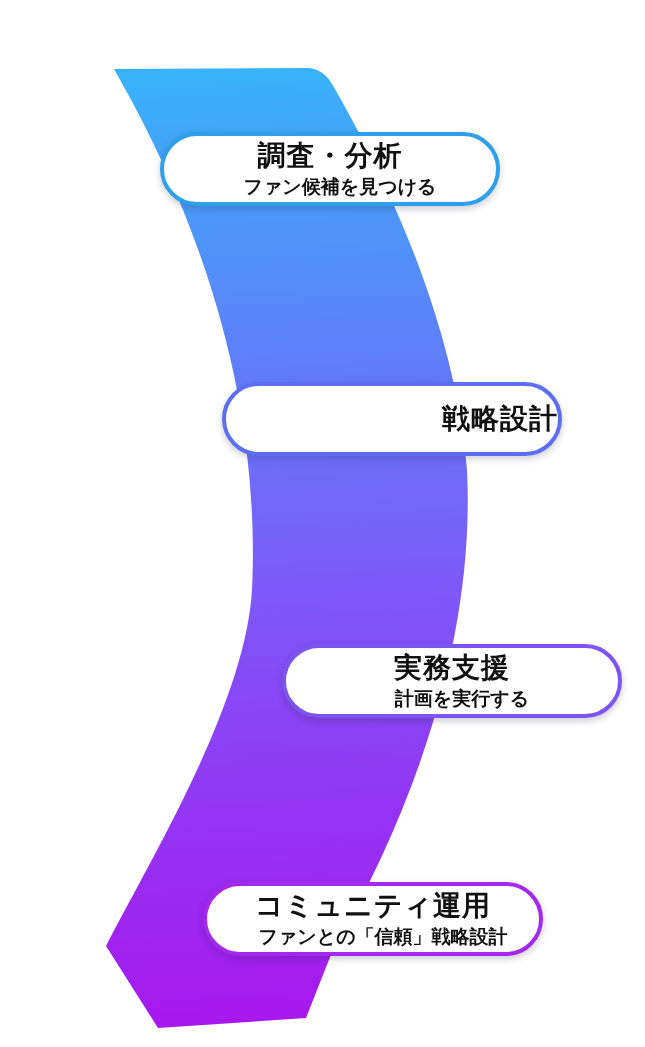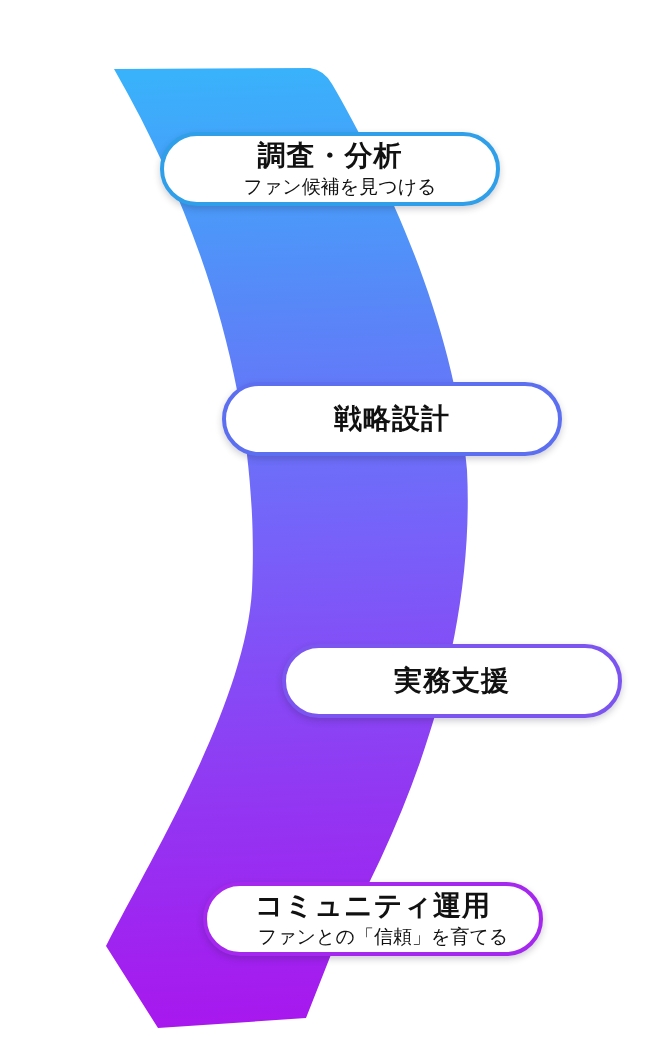--- a/index.html
+++ b/index.html
@@ -42,28 +42,28 @@
   }
   .pill-title {
     font-size: 28px;
     font-weight: 700;
     color: #111111;
     letter-spacing: 1px;
     white-space: nowrap;
   }
   .pill-sub {
     font-size: 19px;
-    font-weight: 400;
+    font-weight: 700;
     color: #111111;
     margin-top: 3px;
     white-space: nowrap;
     margin-left: 20px;
   }
   .pill-1 { left: 160px; top: 132px; }
-  .pill-2 { left: 222px; top: 382px; }
+  .pill-2 { left: 222px; top: 382px; align-items: flex-end; }
   .pill-3 { left: 282px; top: 644px; }
   .pill-4 { left: 203px; top: 882px; }
 </style>
 </head>
 <body style="background: rgb(255, 255, 255);">
 
 <div class="stage">
 
   <svg class="ribbon-svg" viewBox="0 0 645 1047" xmlns="http://www.w3.org/2000/svg" aria-hidden="true">
     <defs>
@@ -92,20 +92,21 @@
     <div class="pill-title">調査・分析</div>
     <div class="pill-sub">ファン候補を見つける</div>
   </div>
 
   <div class="pill pill-2" style="border-color: rgb(92, 111, 240);">
     <div class="pill-title">戦略設計</div>
   </div>
 
   <div class="pill pill-3" style="border-color: rgb(124, 85, 240);">
     <div class="pill-title">実務支援</div>
+    <div class="pill-sub">計画を実行する</div>
   </div>
 
   <div class="pill pill-4" style="border-color: rgb(164, 40, 238);">
     <div class="pill-title">コミュニティ運用</div>
-    <div class="pill-sub">ファンとの「信頼」を育てる</div>
+    <div class="pill-sub">ファンとの「信頼」戦略設計</div>
   </div>
 
 </div>
 
 </body></html>

